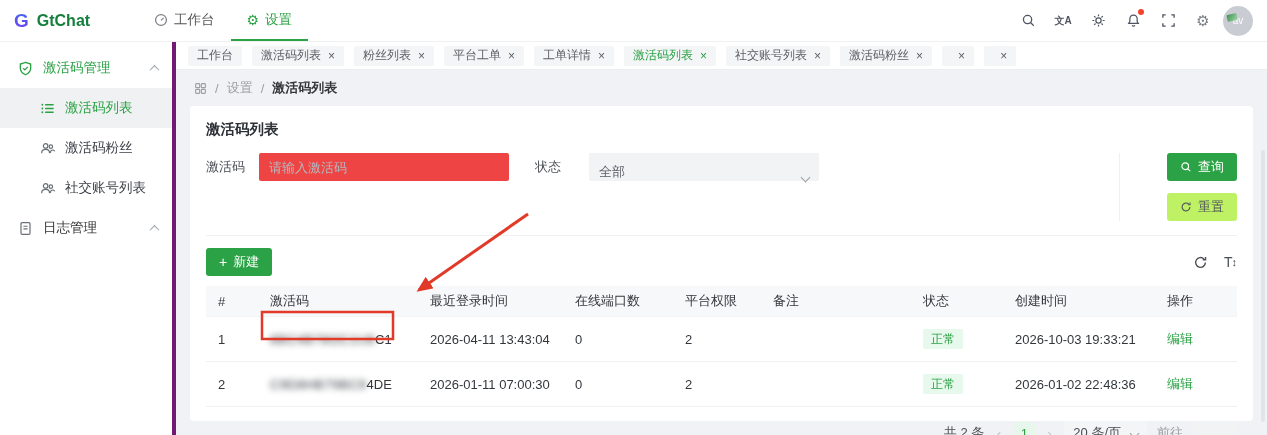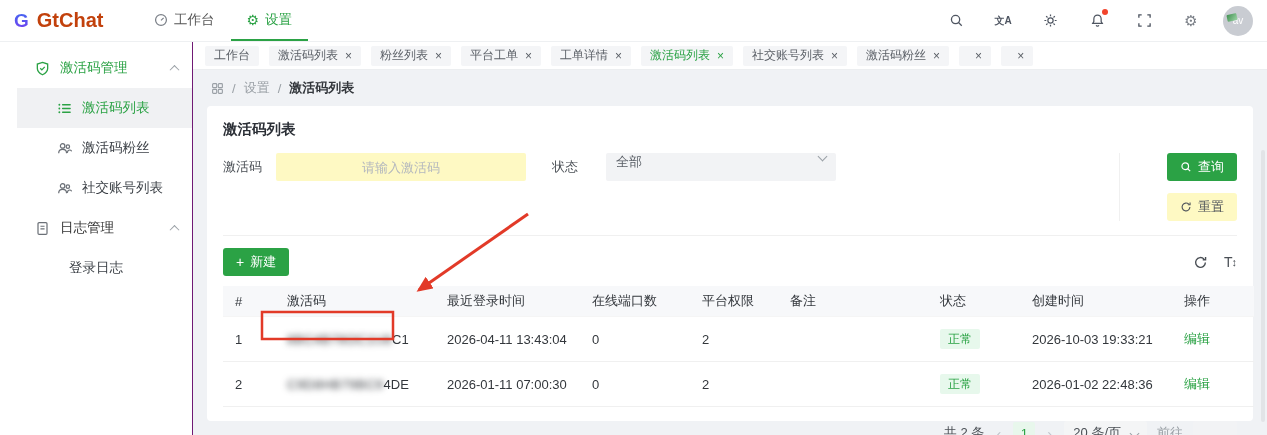--- a/index.html
+++ b/index.html
@@ -3,38 +3,38 @@
 <meta charset="utf-8">
 <style>
   * { box-sizing: border-box; margin: 0; padding: 0; }
   html,body { width:1267px; height:435px; overflow:hidden; }
   body { font-family:"Liberation Sans","DejaVu Sans",sans-serif; font-size:13px; color:#333; background:#fff; position:relative; }
 
   
   .app-header { height:42px; display:flex; align-items:center; background:#fff; border-bottom:1px solid #eef0f2; padding:0 14px; }
   .brand { display:flex; align-items:center; gap:8px; width:118px; }
   .brand-g { font-size:19px; font-weight:bold; background:linear-gradient(180deg,#3b6cf0,#7a3bf0); -webkit-background-clip:text; background-clip:text; color:transparent; }
-  .brand-name { font-size:20px; font-weight:600; color:#c2410c; }
+  .brand-name { font-size:16px; font-weight:600; color:#15803d; }
   .top-nav { display:flex; align-items:center; height:100%; margin-left:6px; }
   .nav-item { display:flex; align-items:center; gap:6px; height:100%; padding:0 16px; color:#555; cursor:pointer; border-bottom:2px solid transparent; font-size:13.5px; }
   .nav-item svg { width:14px; height:14px; stroke:#7a7f87; }
   .nav-item.active { color:#2ba245; border-bottom-color:#2ba245; }
   .nav-item.active .gear-glyph { color:#2ba245; }
   .gear-glyph { font-size:14px; color:#7a7f87; line-height:1; }
-  .header-right { margin-left:auto; display:flex; align-items:center; gap:17px; }
+  .header-right { margin-left:auto; display:flex; align-items:center; gap:5px; }
   .hicon { width:30px; height:30px; border-radius:50%; display:flex; align-items:center; justify-content:center; color:#4e5561; cursor:pointer; position:relative; }
   .hicon svg { width:15px; height:15px; stroke:#4e5561; }
   .translate-glyph { font-size:10px; font-weight:bold; color:#4e5561; letter-spacing:0; }
   .bell-dot { position:absolute; top:3px; right:4px; width:6px; height:6px; border-radius:50%; background:#f2442c; }
   .avatar { width:30px; height:30px; border-radius:50%; background:#c9ccd2; overflow:hidden; position:relative; display:flex; align-items:center; justify-content:center; color:#fff; font-size:10px; cursor:pointer; }
   .avatar .frag { position:absolute; left:4px; top:8px; width:10px; height:7px; background:linear-gradient(135deg,#3f8f4f,#9fd6a8); border-radius:1px; transform:rotate(-12deg); }
 
   
   .layout { display:flex; height:393px; }
-  .sidebar { width:176px; background:#fff; border-right:1px solid #701a75; padding-top:6px; flex-shrink:0;margin-left:17px; }
+  .sidebar { width:176px; background:#fff; border-right:4px solid #701a75; padding-top:6px; flex-shrink:0; }
   .menu-group-title { height:40px; display:flex; align-items:center; padding:0 14px 0 18px; gap:10px; cursor:pointer; font-size:13.5px; color:#333; }
   .menu-group-title.green { color:#2ba245; }
   .menu-group-title svg { width:15px; height:15px; }
   .menu-group-title .spacer { flex:1; }
   .chev { width:7px; height:7px; border-right:1.5px solid #9aa0a6; border-bottom:1.5px solid #9aa0a6; display:inline-block; }
   .chev.up { transform:rotate(-135deg) translate(-1px,-1px); }
   .chev.down { transform:rotate(45deg); }
   .menu-item { height:40px; display:flex; align-items:center; gap:10px; padding-left:40px; color:#3a3f45; cursor:pointer; font-size:13.5px; }
   .menu-item svg { width:15px; height:15px; stroke:#6b7077; }
   .menu-item.active { background:#f0f1f3; color:#2ba245; }
@@ -55,30 +55,30 @@
   .crumb-last { color:#33373c; font-weight:600; }
 
   
   .card { margin:0 14px 14px; background:#fff; border-radius:4px; flex:1; padding:14px 16px 12px; display:flex; flex-direction:column; min-height:0; }
   .card-title { font-size:14.5px; font-weight:600; color:#2b2f36; }
 
   .filter-area { display:flex; margin-top:14px; }
   .filter-left { flex:1; display:flex; align-items:flex-start; padding-top:0; }
   .filter-row { display:flex; align-items:center; }
   .f-label { color:#4a4f55; margin-right:14px; white-space:nowrap; }
-  .f-input { width:250px; height:28px; background:#fef9c3; border:none; border-radius:2px; padding:0 10px; font-size:13px; color:#333; font-family:inherit;text-align:center; }
+  .f-input { width:250px; height:28px; background:#ef4444; border:none; border-radius:2px; padding:0 10px; font-size:13px; color:#333; font-family:inherit; }
   .f-input::placeholder { color:#b4b8be; }
-  .f-select { width:230px; height:28px; background:#f2f3f5; border-radius:2px; padding:0 10px; display:flex; align-items:flex-start; justify-content:space-between; color:#5a5f66; cursor:pointer; margin-left:14px; }
+  .f-select { width:230px; height:28px; background:#f2f3f5; border-radius:2px; padding:0 10px; display:flex; align-items:flex-end; justify-content:space-between; color:#5a5f66; cursor:pointer; margin-left:14px; }
   .gap-status { margin-left:26px; }
   .filter-right { width:118px; border-left:1px solid #f0f0f0; margin-left:18px; padding-left:18px; display:flex; flex-direction:column; gap:12px; align-items:flex-end; }
   .btn { height:28px; border:none; border-radius:3px; padding:0 13px; font-size:13px; display:inline-flex; align-items:center; gap:6px; cursor:pointer; font-family:inherit; }
   .btn svg { width:12px; height:12px; }
   .btn-primary { background:#2ba245; color:#fff; }
   .btn-primary svg { stroke:#fff; }
-  .btn-default { background:#fef9c3; color:#50555b; }
+  .btn-default { background:#bef264; color:#50555b; }
   .btn-default svg { stroke:#50555b; }
 
   .divider { border-top:1px solid #f0f0f0; margin-top:14px; }
 
   .toolbar { display:flex; align-items:center; justify-content:space-between; margin:12px 0 10px; }
   .toolbar-right { display:flex; align-items:center; gap:16px; color:#4a4f55; }
   .tool-icon { cursor:pointer; display:flex; align-items:center; }
   .tool-icon svg { width:15px; height:15px; stroke:#4a4f55; }
   .tsize { font-size:14px; color:#4a4f55; cursor:pointer; display:flex; align-items:center; }
   .tsize .ud { font-size:11px; margin-left:-1px; }
@@ -201,23 +201,20 @@
       <span>社交账号列表</span>
     </div>
     <div class="menu-group-title">
       <svg viewBox="0 0 16 16" fill="none" stroke="#6b7077" stroke-width="1.3">
           <rect x="3.2" y="1.8" width="9.6" height="12.4" rx="1.2"></rect>
           <path d="M5.8 5.6h4.4M5.8 8.4h4.4"></path>
         </svg>
       <span>日志管理</span>
       <span class="spacer"></span>
       <span class="chev up"></span>
-    </div>
-    <div class="menu-item no-icon">
-      <span>登录日志</span>
     </div>
   </div>
 
   <div class="main">
 
     <div class="tabs-bar">
       <div class="tab-chip">
         <span>工作台</span>
       </div>
       <div class="tab-chip">

